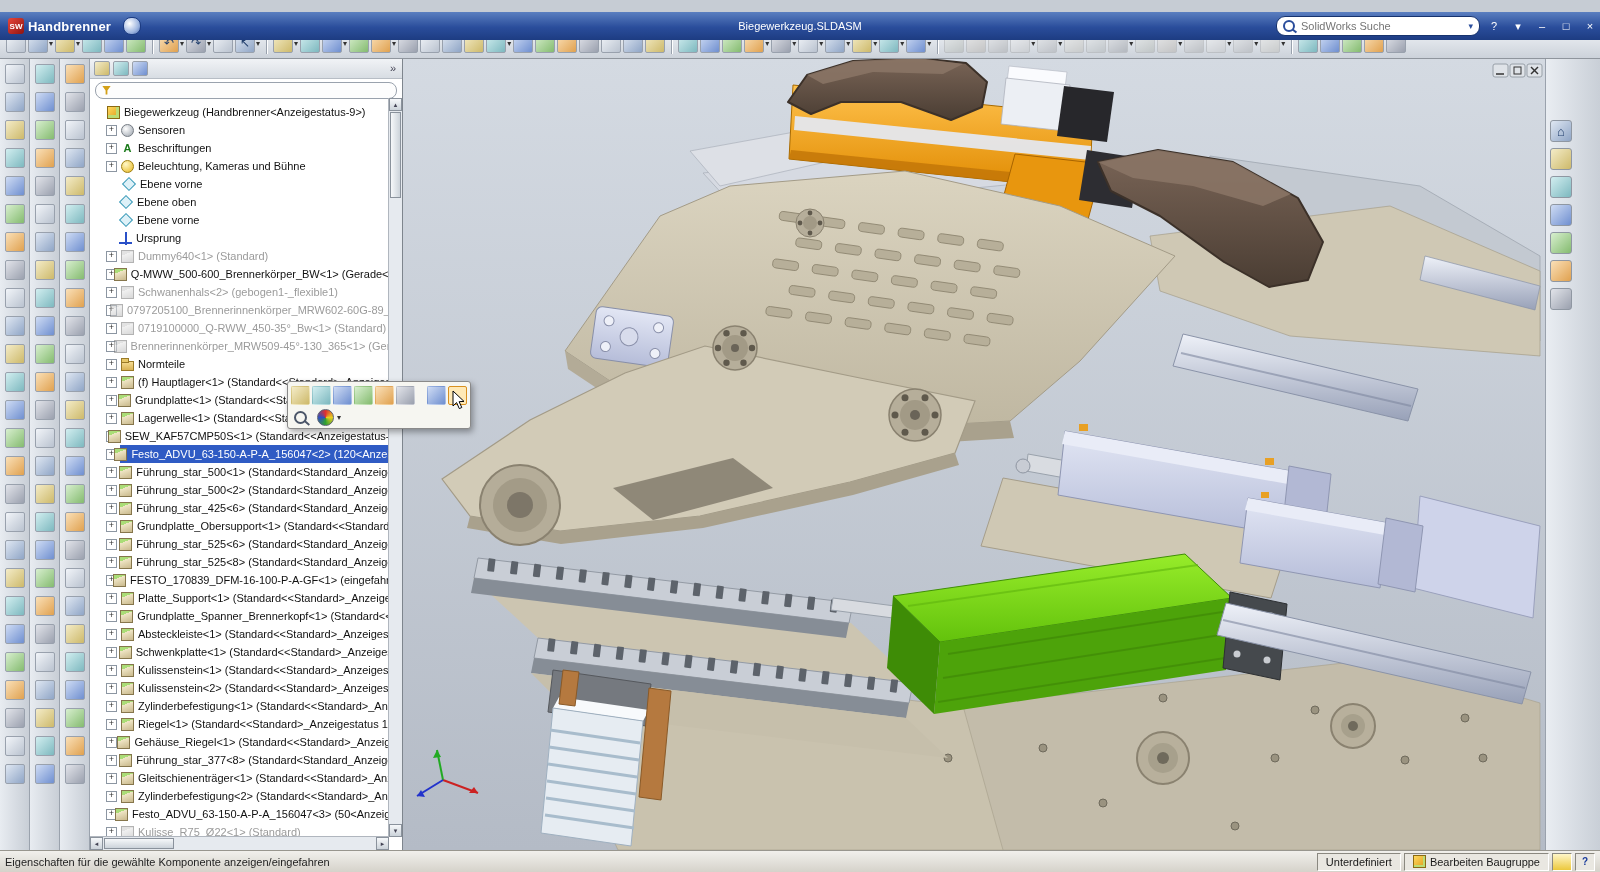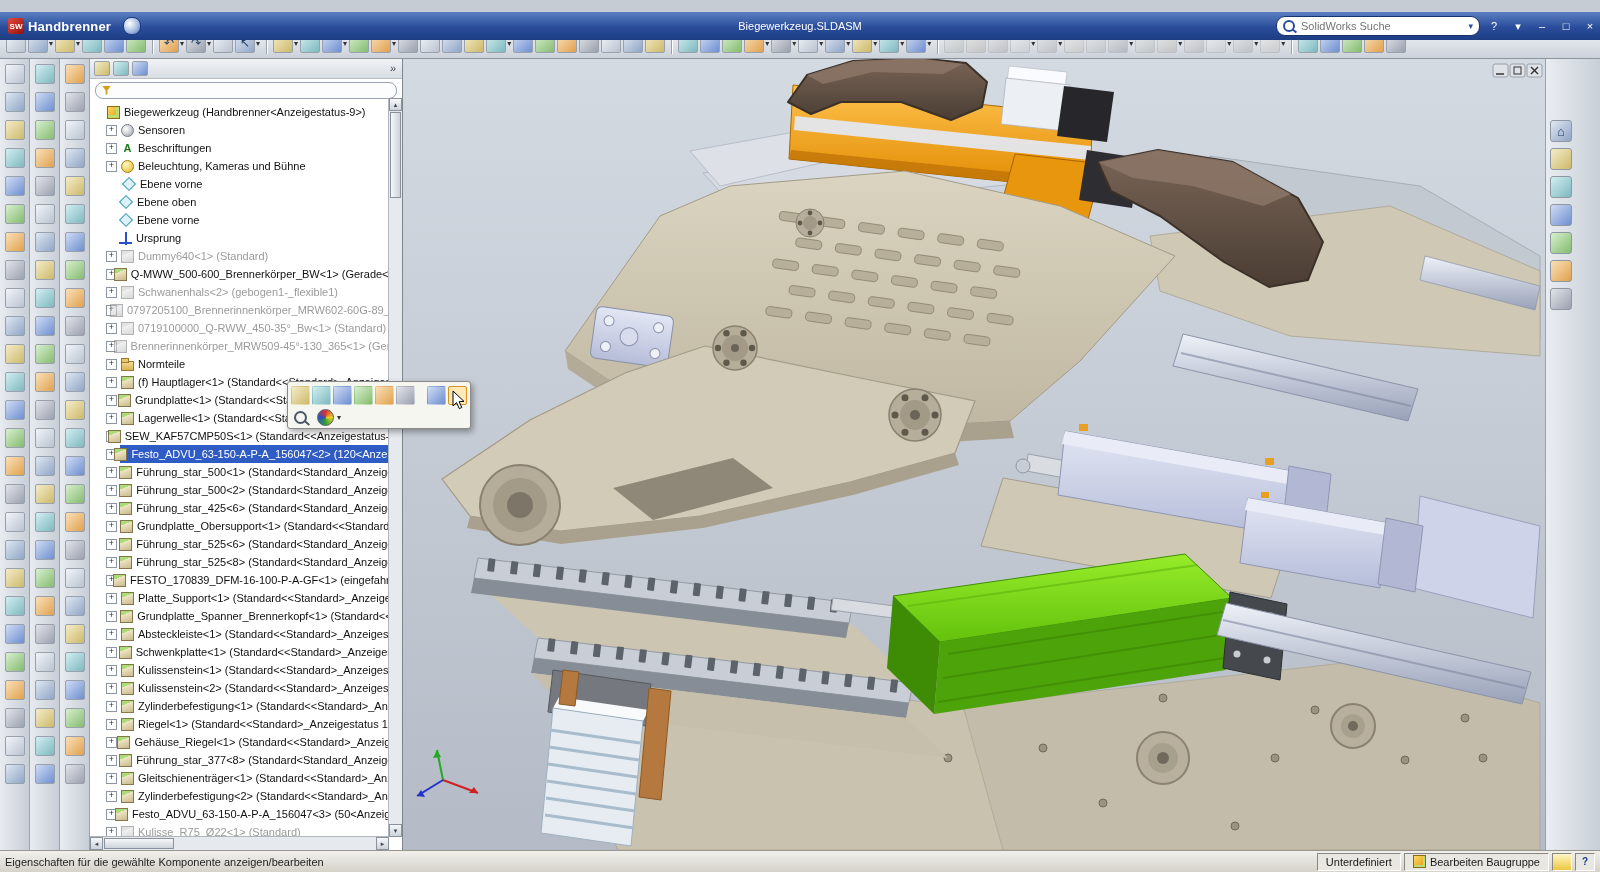--- a/index.html
+++ b/index.html
@@ -995,21 +995,21 @@
   </div>
 </div>
 
 <div class="cursor">
   <svg width="14" height="20" viewBox="0 0 14 20">
     <path d="M1,1 L1,16 L4.6,12.6 L7.3,18.6 L9.8,17.5 L7.1,11.7 L12,11.4 Z" fill="#fff" stroke="#000" stroke-width="1"></path>
   </svg>
 </div>
 
 <div class="statusbar">
-  <span class="sb-msg">Eigenschaften für die gewählte Komponente anzeigen/bearbeiten</span>
+  <span class="sb-msg">Eigenschaften für die gewählte Komponente anzeigen/eingefahren</span>
   <span class="sb-box">
     <span>Unterdefiniert</span>
   </span>
   <span class="sb-box">
     <span class="sb-asm-icon"></span>
     <span>Bearbeiten Baugruppe</span>
   </span>
   <span class="sb-ico sb-tip"></span>
   <span class="sb-ico sb-help">?</span>
 </div>

